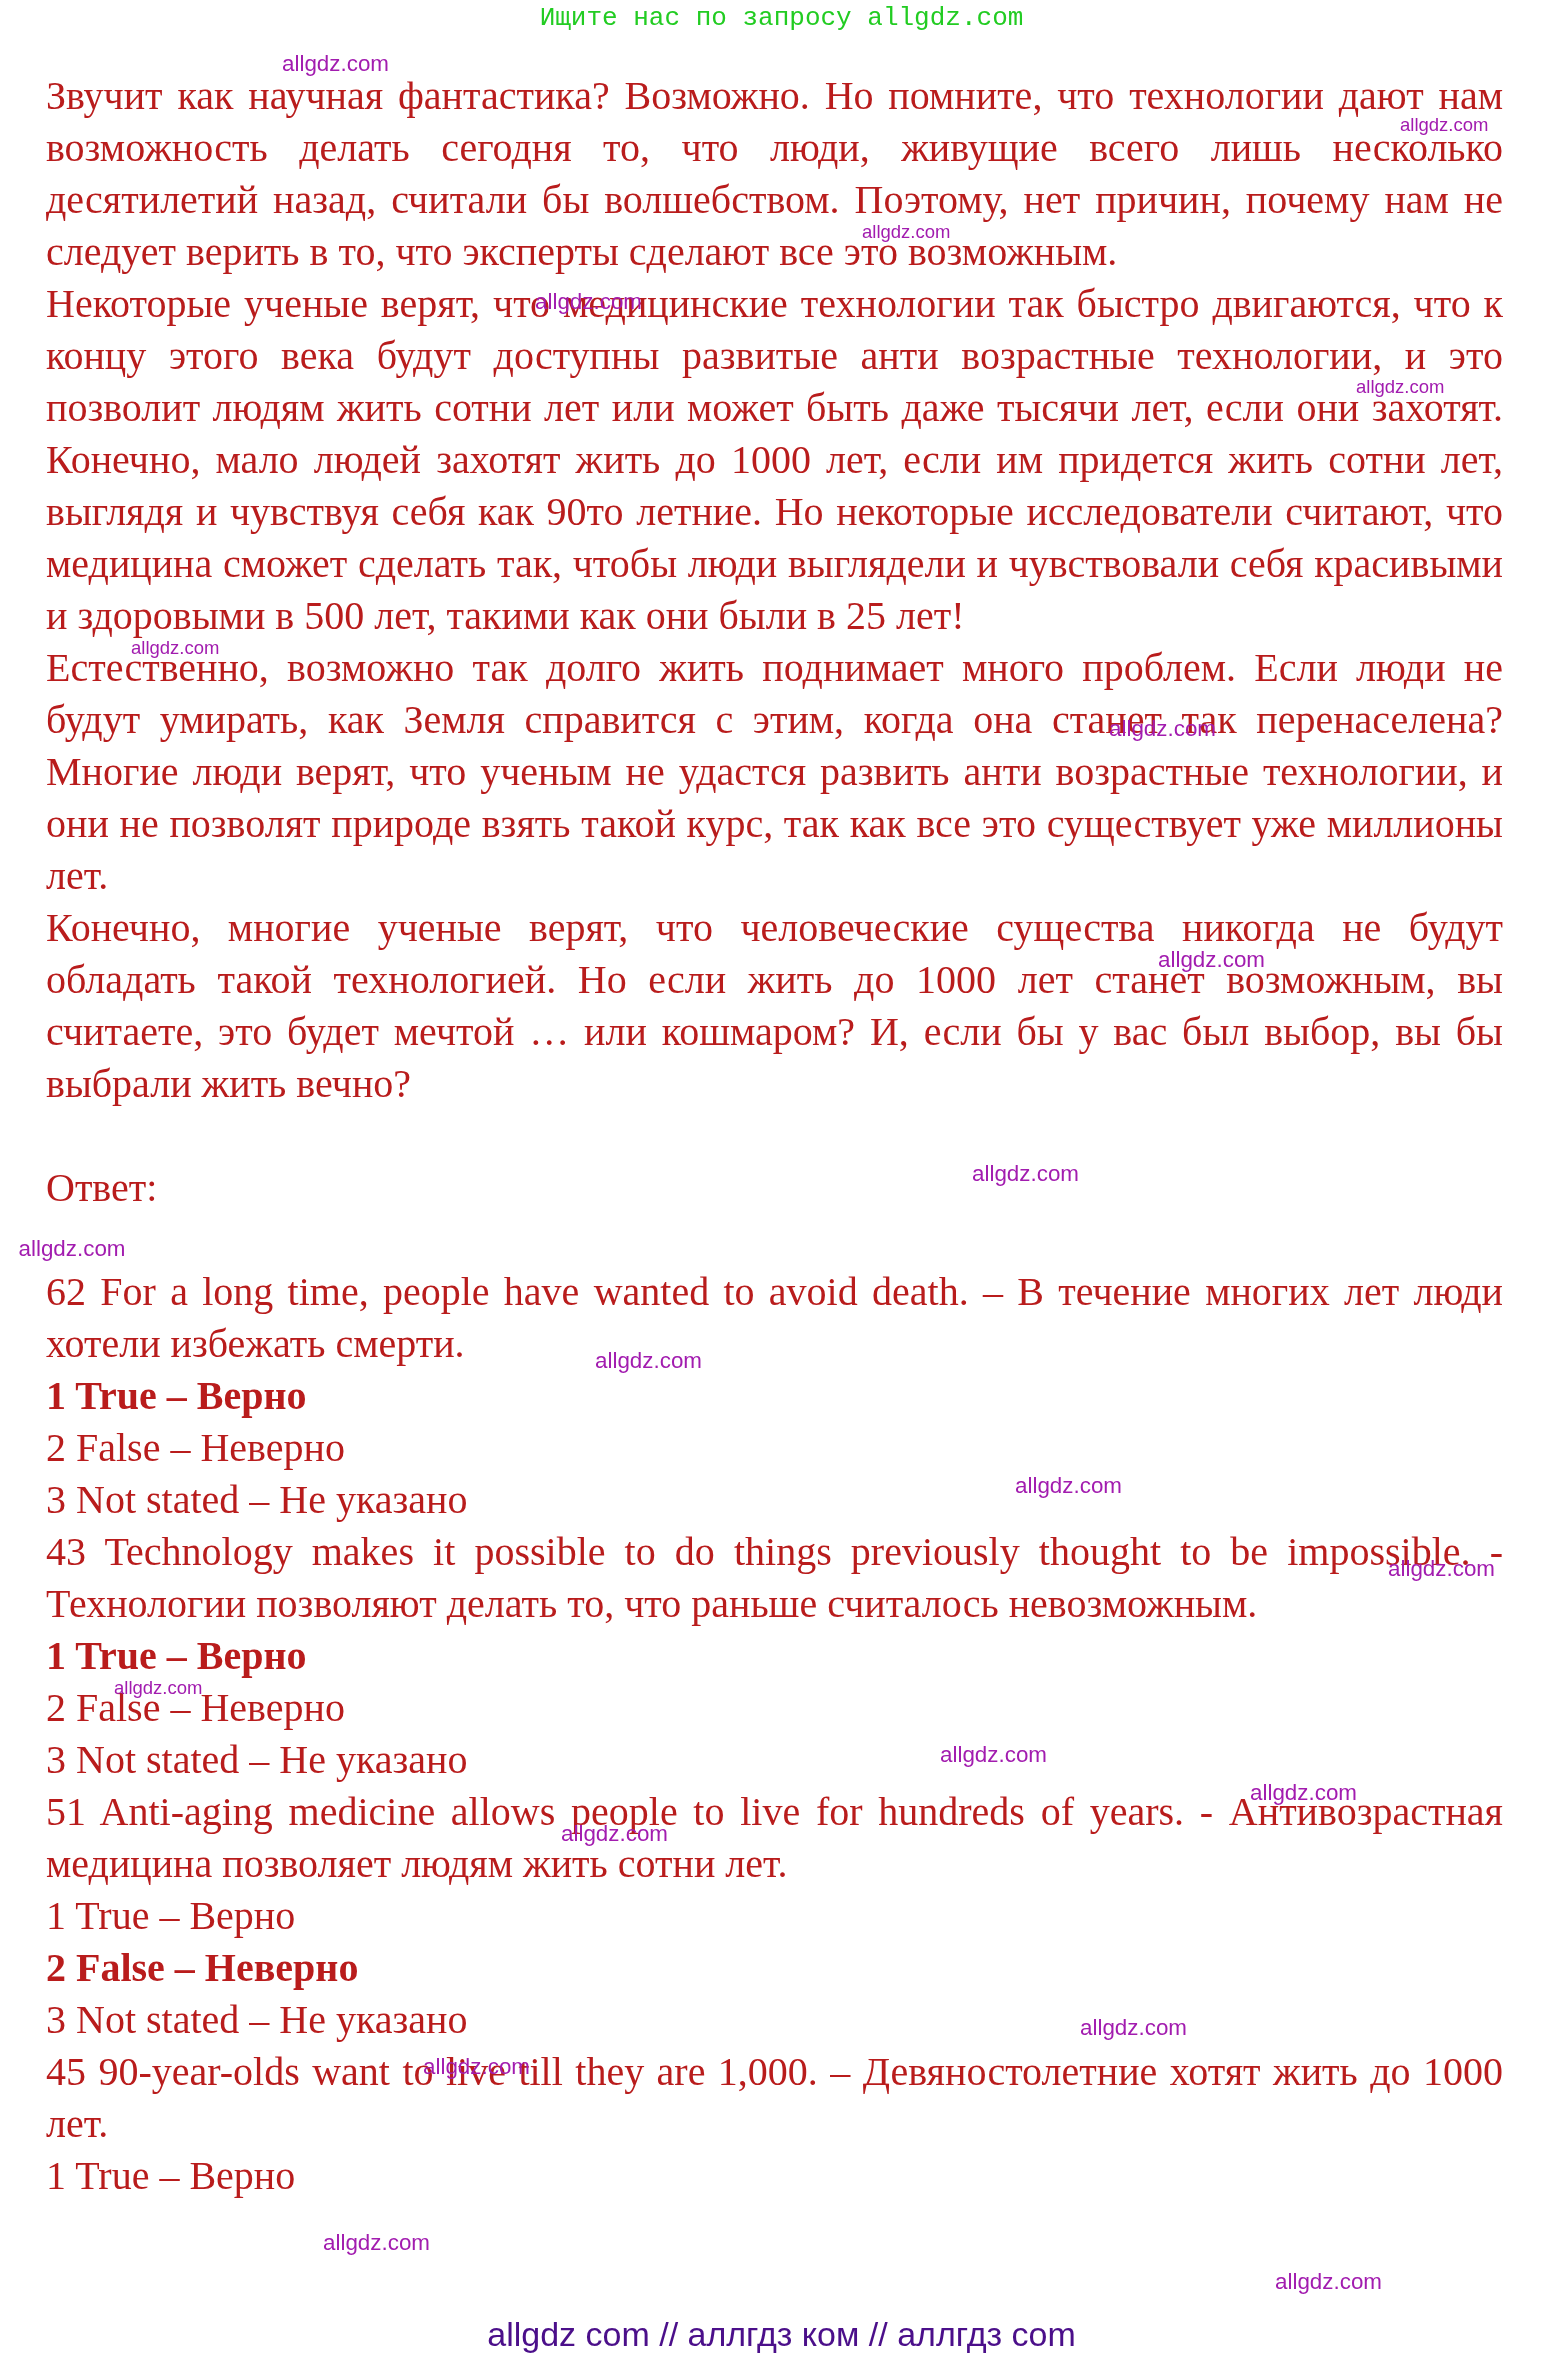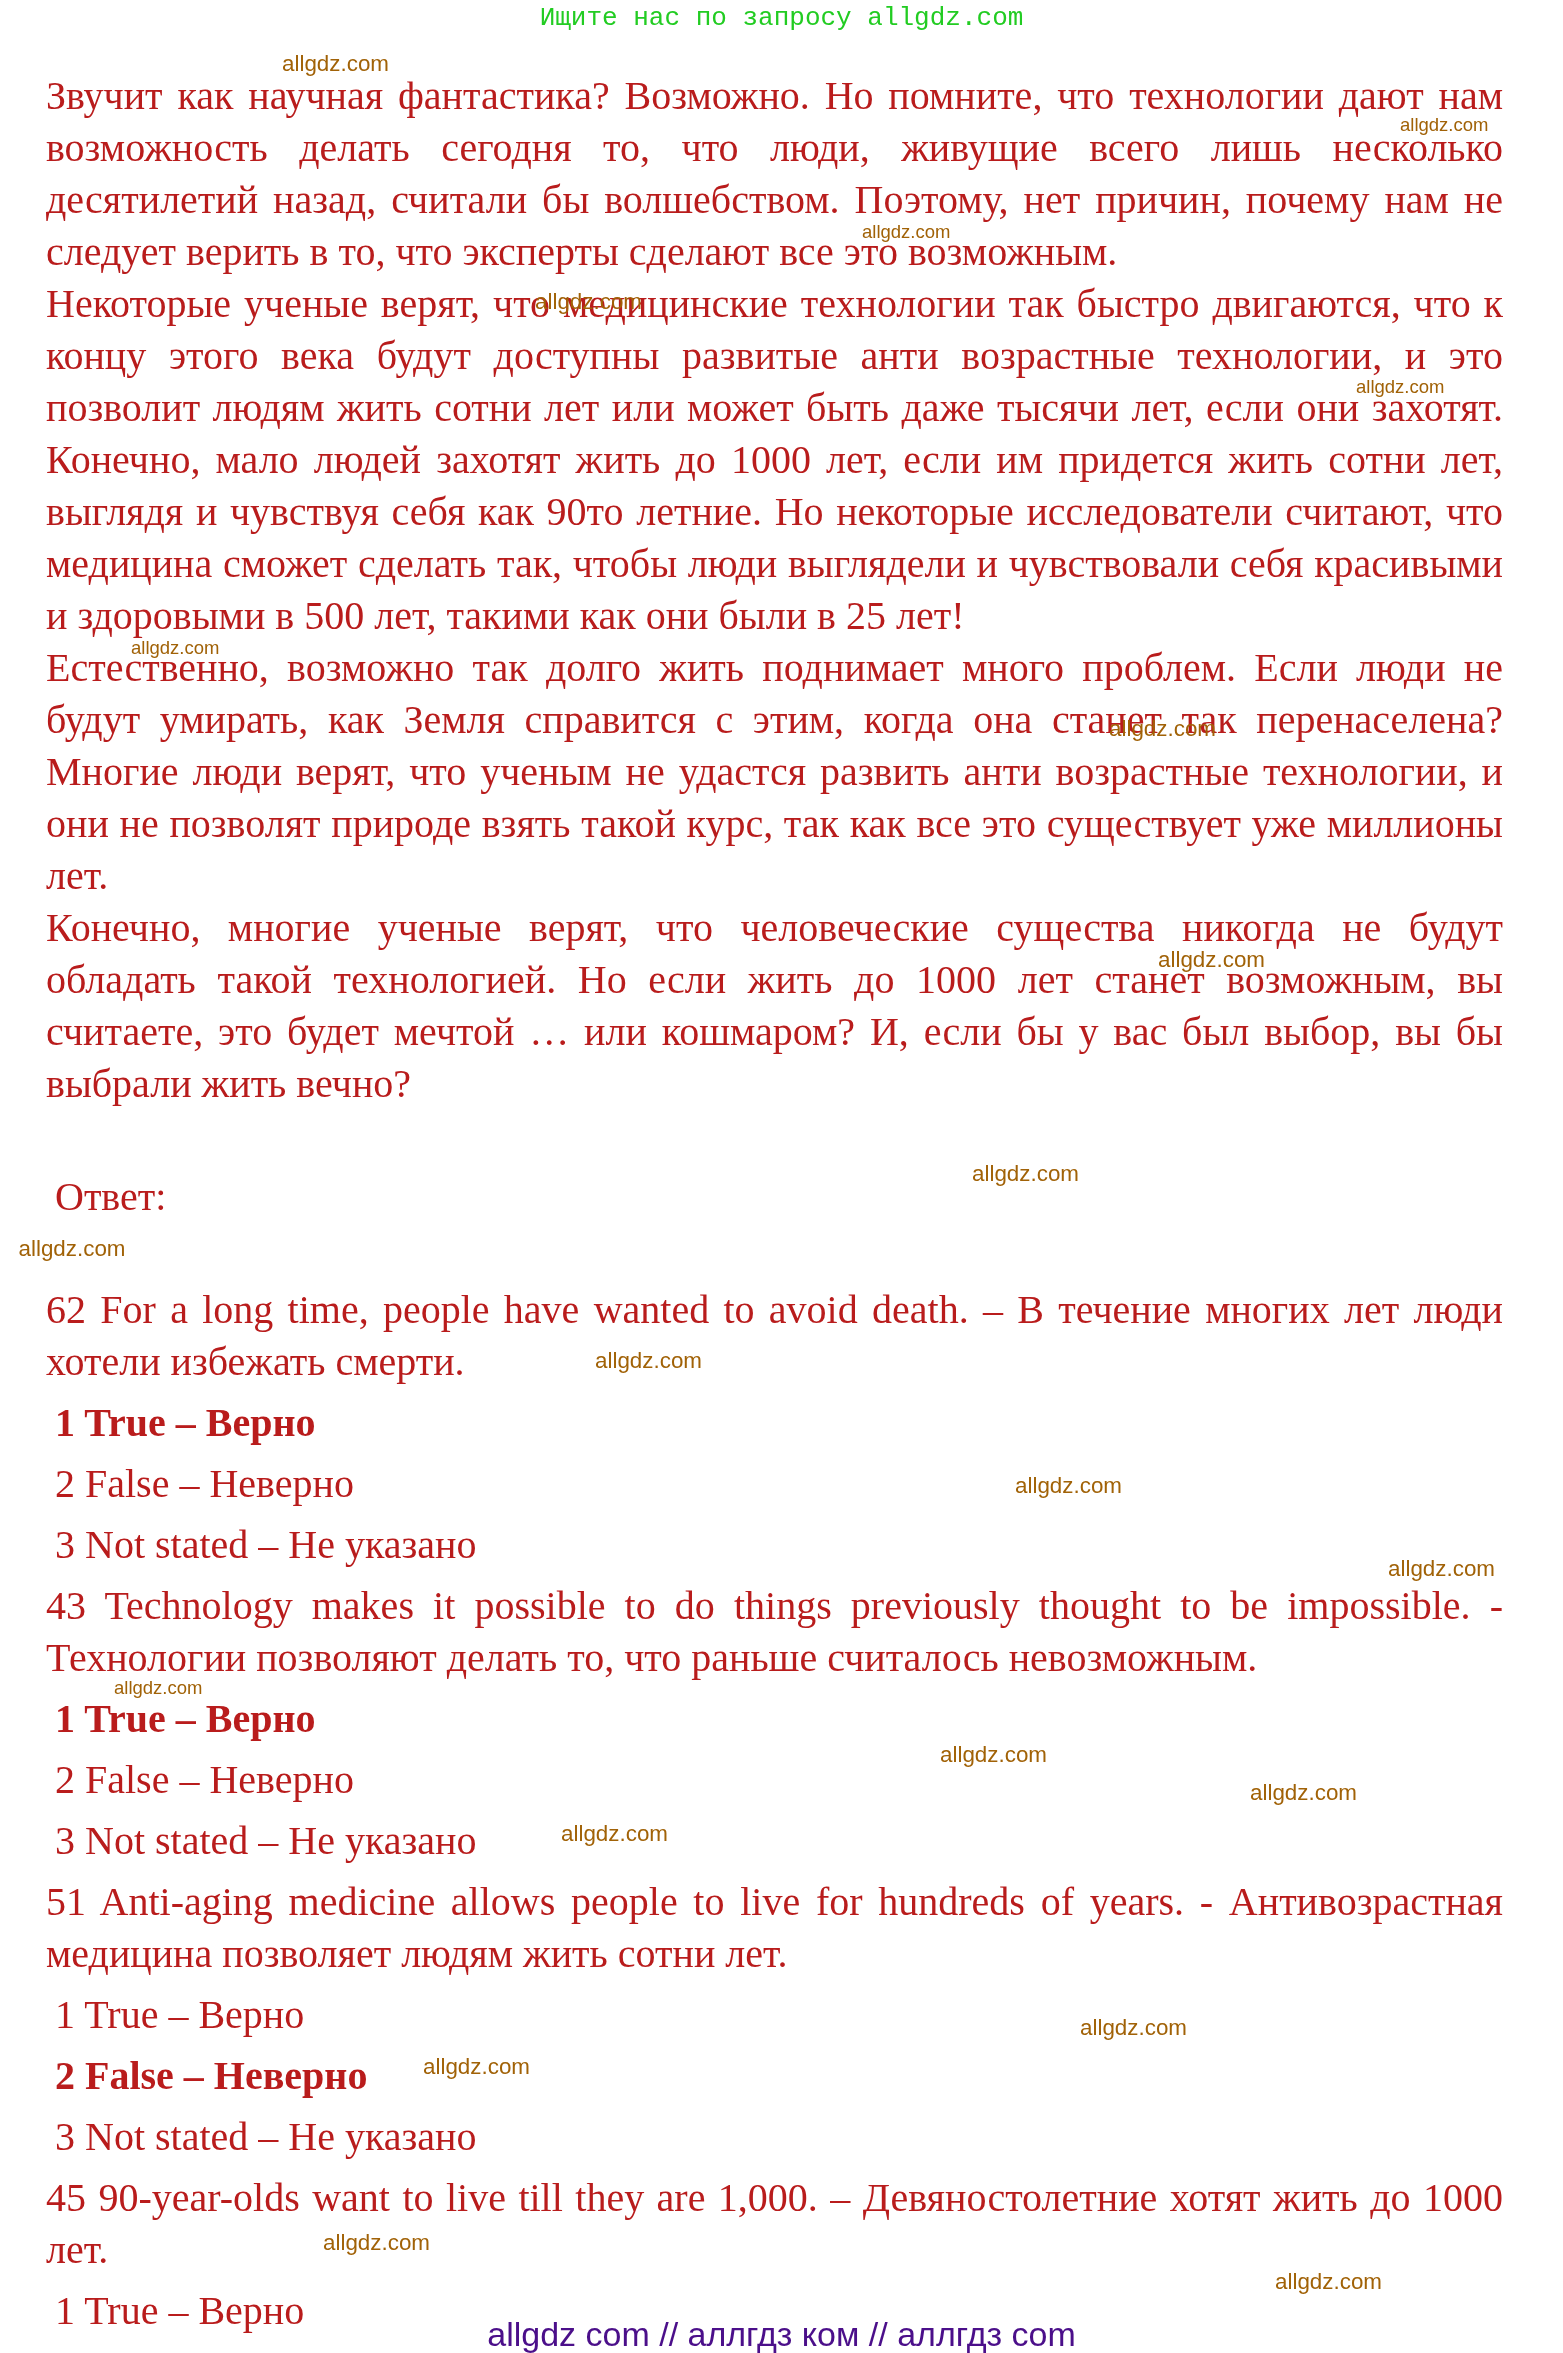--- a/index.html
+++ b/index.html
@@ -4,24 +4,24 @@
 <style>
   html, body { margin:0; padding:0; background:#ffffff; }
   body { width:1563px; height:2354px; position:relative; overflow:hidden; }
   .top-banner { position:absolute; top:3.1px; left:0; width:1563px; text-align:center;
     font-family:Liberation Mono, monospace; font-size:26px; color:#22cc22; }
   .bottom-banner { position:absolute; top:2315px; left:0; width:1563px; text-align:center;
     font-family:"Liberation Sans", sans-serif; font-size:34px; color:#4b0f8a; }
   .content { position:absolute; left:46px; top:70px; width:1457px;
     font-family:"Liberation Serif", serif; font-size:40px; line-height:52px; color:#b91c1c; }
   .para { text-align:justify; text-align-last:left; margin:0; }
-  .line { margin:9px; }
+  .line { margin:0; }
   .bold { font-weight:bold; }
   .gap { height:52px; }
-  .wm { position:absolute; font-family:"Liberation Sans", sans-serif; font-size:22.4px; color:#a16207; white-space:nowrap; }
+  .wm { position:absolute; font-family:"Liberation Sans", sans-serif; font-size:22.4px; color:#a21caf; white-space:nowrap; }
   .wm.sm { font-size:18.5px; }
 </style>
 </head>
 <body>
 
 <div class="top-banner">Ищите нас по запросу allgdz.com</div>
 
 <div class="content">
   <p class="para">Звучит как научная фантастика? Возможно. Но помните, что технологии дают нам возможность делать сегодня то, что люди, живущие всего лишь несколько десятилетий назад, считали бы волшебством. Поэтому, нет причин, почему нам не следует верить в то, что эксперты сделают все это возможным.</p>
   <p class="para">Некоторые ученые верят, что медицинские технологии так быстро двигаются, что к концу этого века будут доступны развитые анти возрастные технологии, и это позволит людям жить сотни лет или может быть даже тысячи лет, если они захотят. Конечно, мало людей захотят жить до 1000 лет, если им придется жить сотни лет, выглядя и чувствуя себя как 90то летние. Но некоторые исследователи считают, что медицина сможет сделать так, чтобы люди выглядели и чувствовали себя красивыми и здоровыми в 500 лет, такими как они были в 25 лет!</p>

